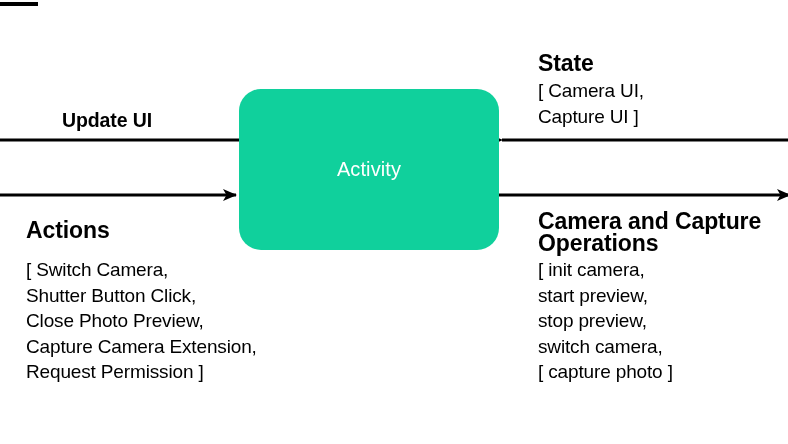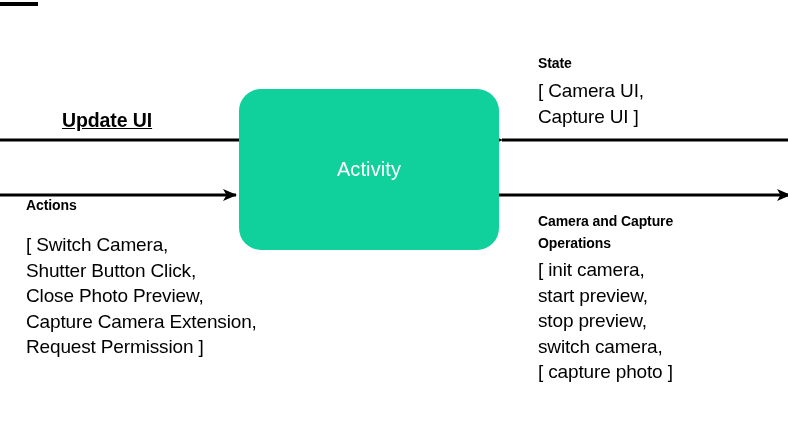--- a/index.html
+++ b/index.html
@@ -26,29 +26,28 @@
     width: 788px;
     height: 444px;
     display: block;
   }
   
   .lbl {
     position: absolute;
     color: #000000;
     white-space: pre;
     line-height: 1.0;
-    text-decoration: underline;
   }
   .edge-label {
     font-size: 19.5px;
     font-weight: bold;
     letter-spacing: -0.1px;
   }
   .block-title {
-    font-size: 14px;
+    font-size: 23px;
     font-weight: bold;
     letter-spacing: -0.1px;
     line-height: 22px;
   }
   .block-list {
     font-size: 19px;
     font-weight: normal;
     letter-spacing: -0.15px;
     line-height: 25.5px;
   }
@@ -87,21 +86,21 @@
 
     <line x1="499" y1="195" x2="790" y2="195" stroke="#000000" stroke-width="3.2" marker-end="url(#ah-right)"></line>
 
     <rect x="239" y="89" width="260" height="161" rx="22" ry="22" fill="#10D09C"></rect>
   </svg>
 
   <div class="node-label" style="left:239px; top:158px; width:260px; text-align:center;">Activity</div>
 
   <div class="lbl edge-label" style="left:62px; top:111px;">Update UI</div>
 
-  <div class="text-group" style="left:26px; top:194px;">
+  <div class="text-group" style="left:26px; top:219px;">
     <div class="block-title">Actions</div>
     <div class="block-list" style="margin-top:16px;">
       <div>[ Switch Camera,</div>
       <div>  Shutter Button Click,</div>
       <div>  Close Photo Preview,</div>
       <div>  Capture Camera Extension,</div>
       <div>  Request Permission ]</div>
     </div>
   </div>
 

